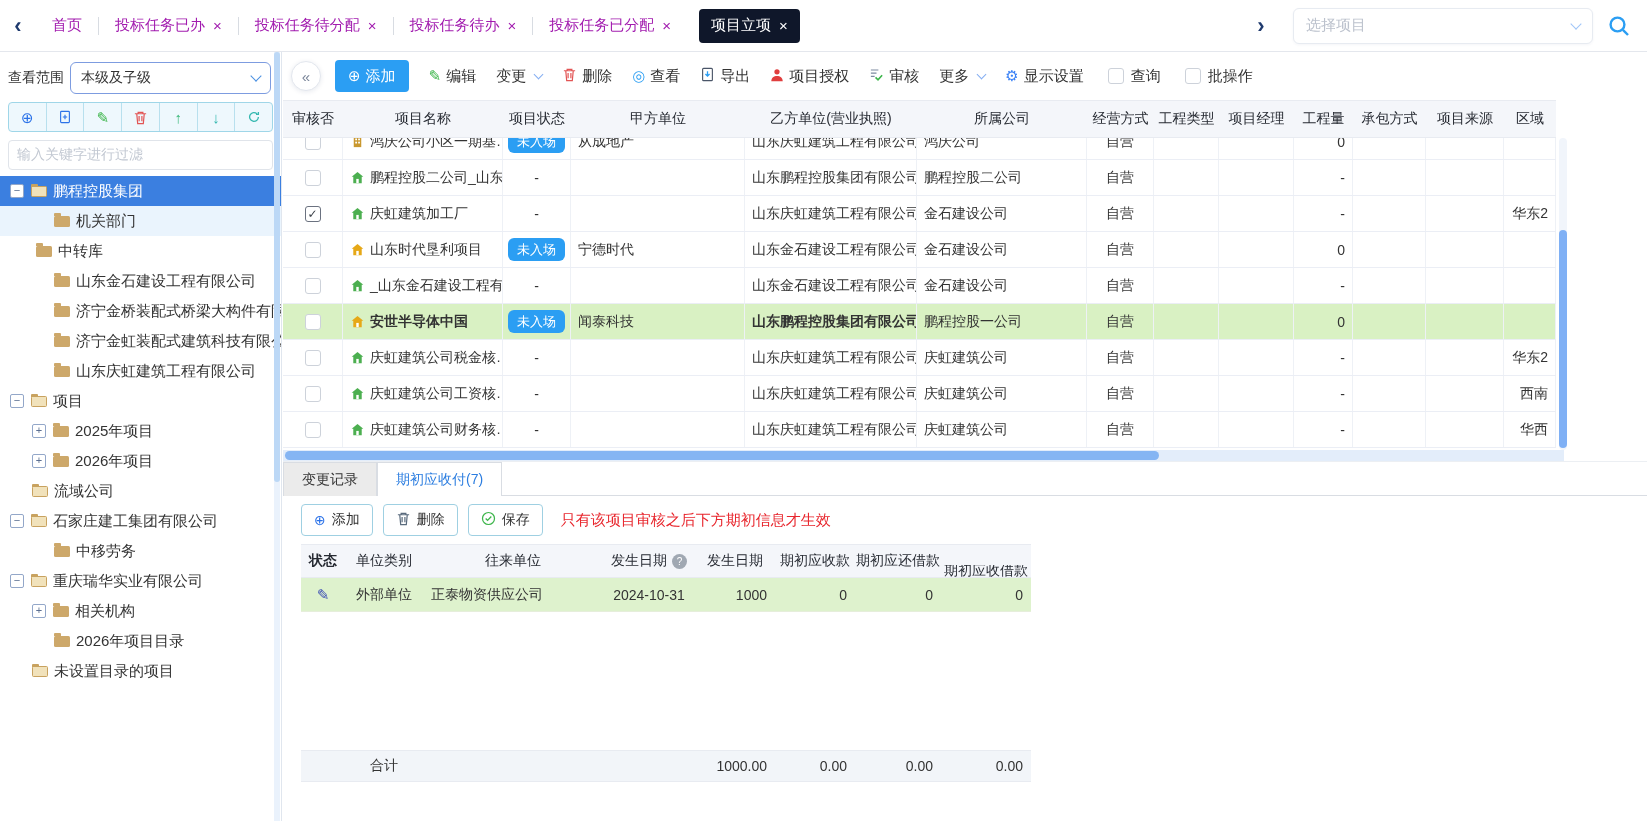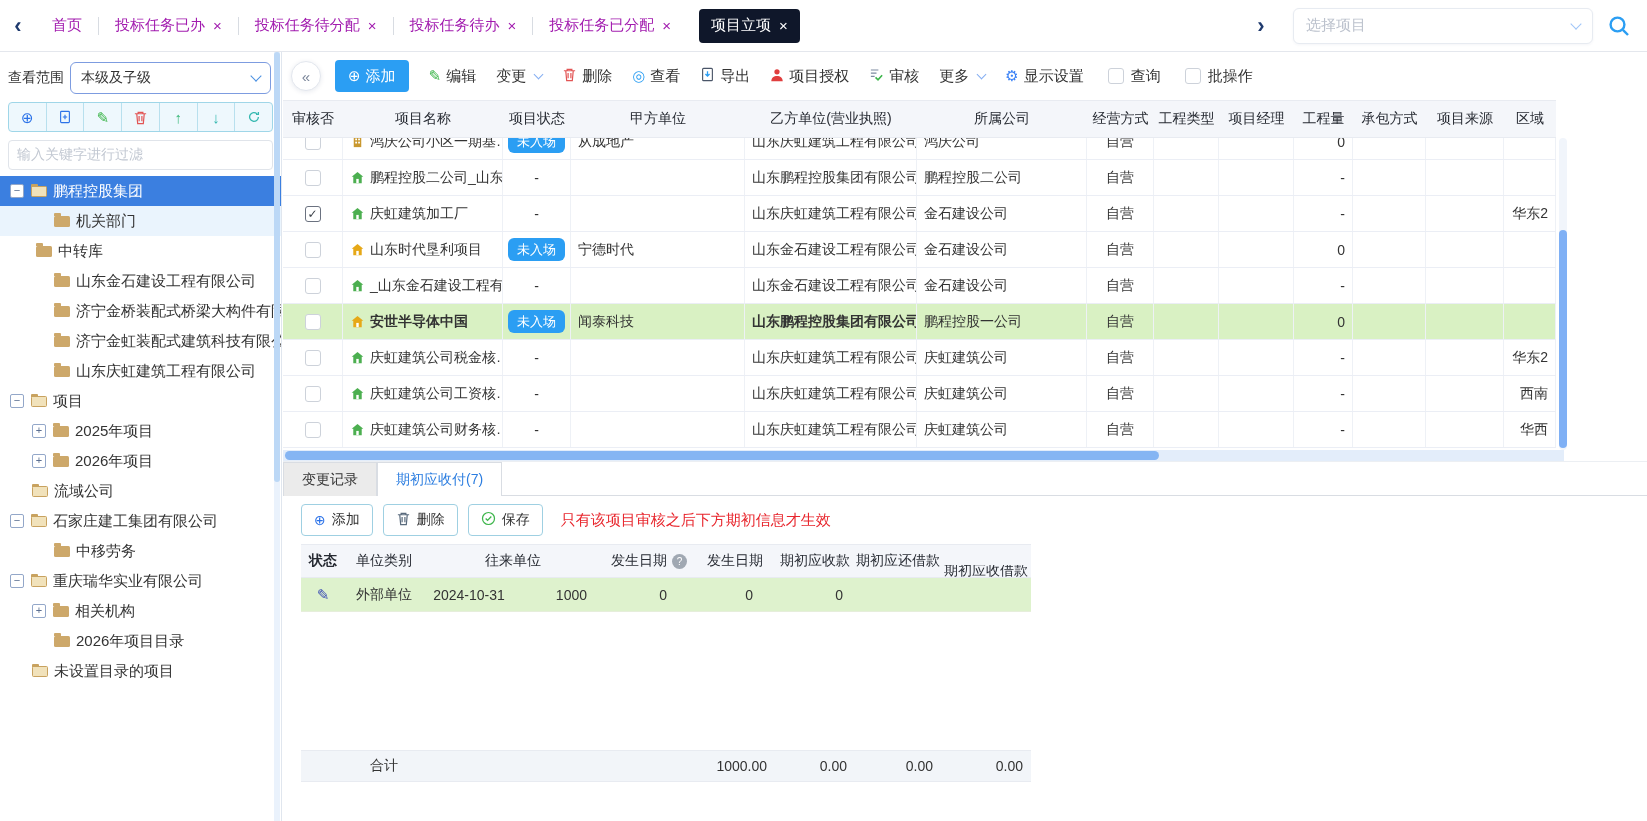--- a/index.html
+++ b/index.html
@@ -654,20 +654,21 @@
             <div class="bhcell" style="width: 90px; margin-top: 20px;">
               <span>期初应收借款</span>
             </div>
           </div>
         <div class="bbody">
             <div class="brow">
               <div class="bcell center" style="width: 44px;">
                 <span class="pencil">✎</span>
               </div>
               <div class="bcell center" style="width: 78px;">外部单位</div>
+              <div class="bcell" style="width: 180px;">正泰物资供应公司</div>
               <div class="bcell center" style="width: 92px;">2024-10-31</div>
               <div class="bcell right" style="width: 80px;">1000</div>
               <div class="bcell right" style="width: 80px;">0</div>
               <div class="bcell right" style="width: 86px;">0</div>
               <div class="bcell right" style="width: 90px;">0</div>
             </div>
           </div>
       </div>
       <div class="bfoot">
           <div class="bfcell " style="width: 44px;"></div>

